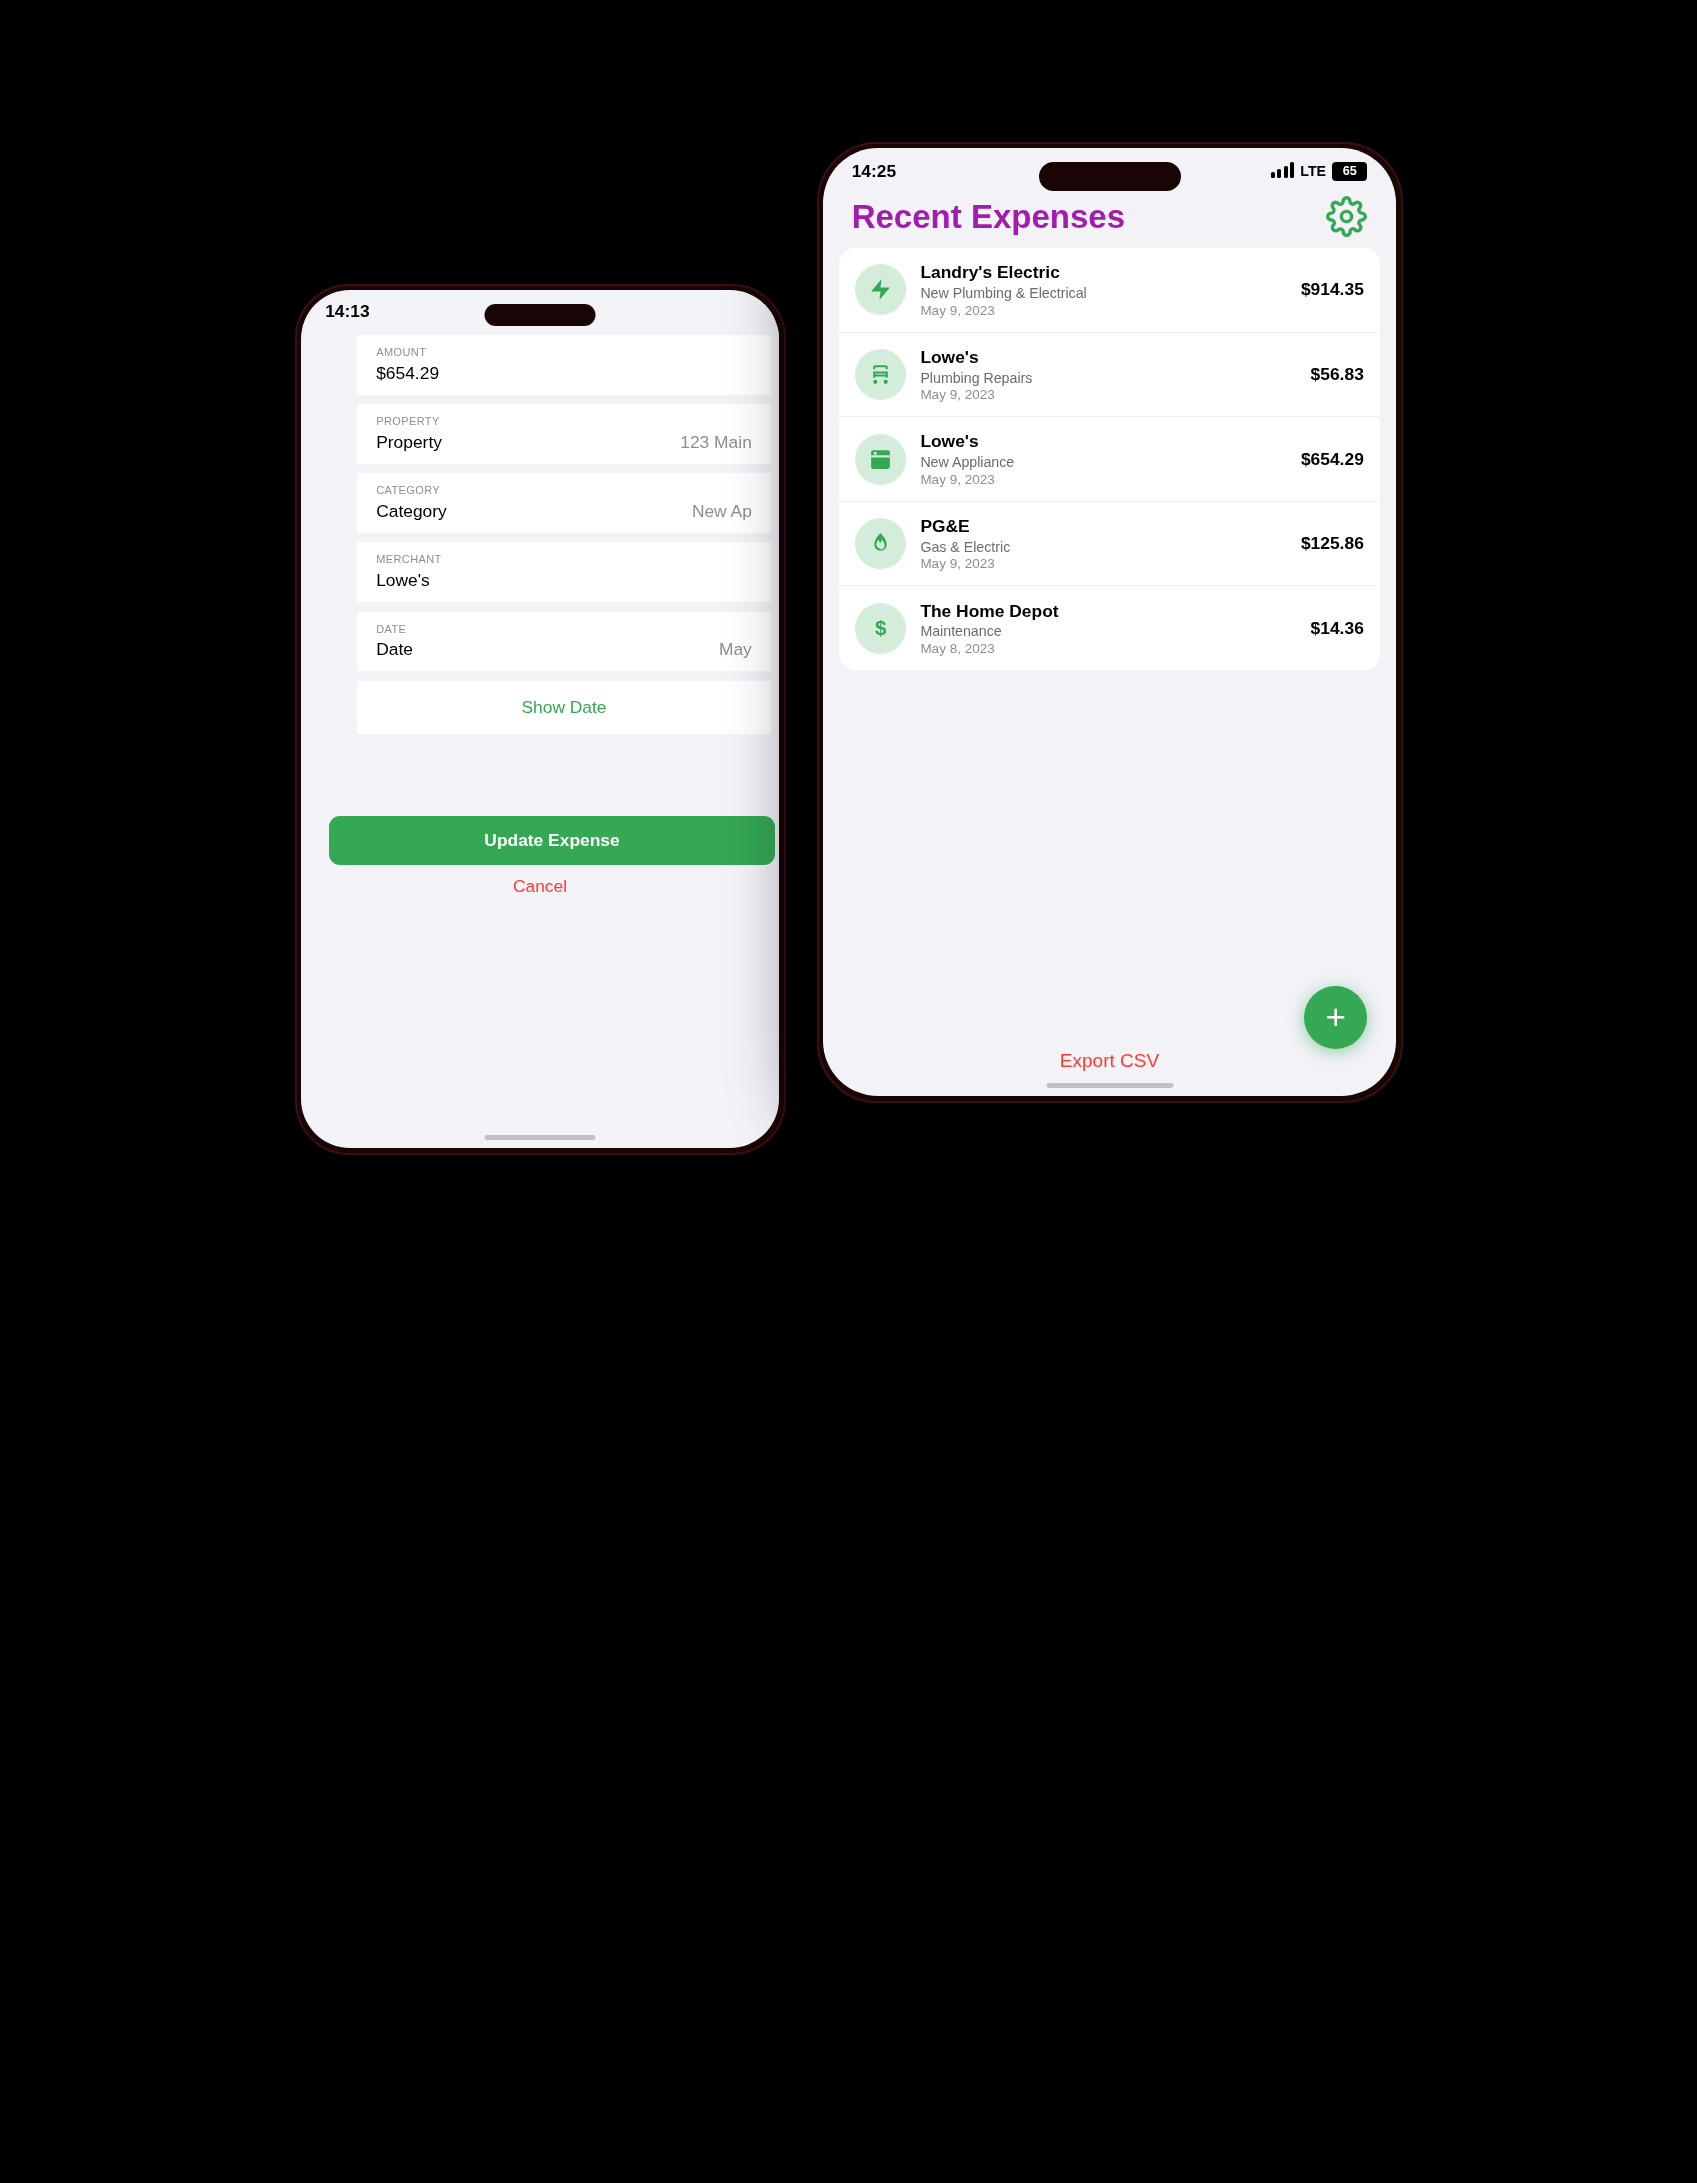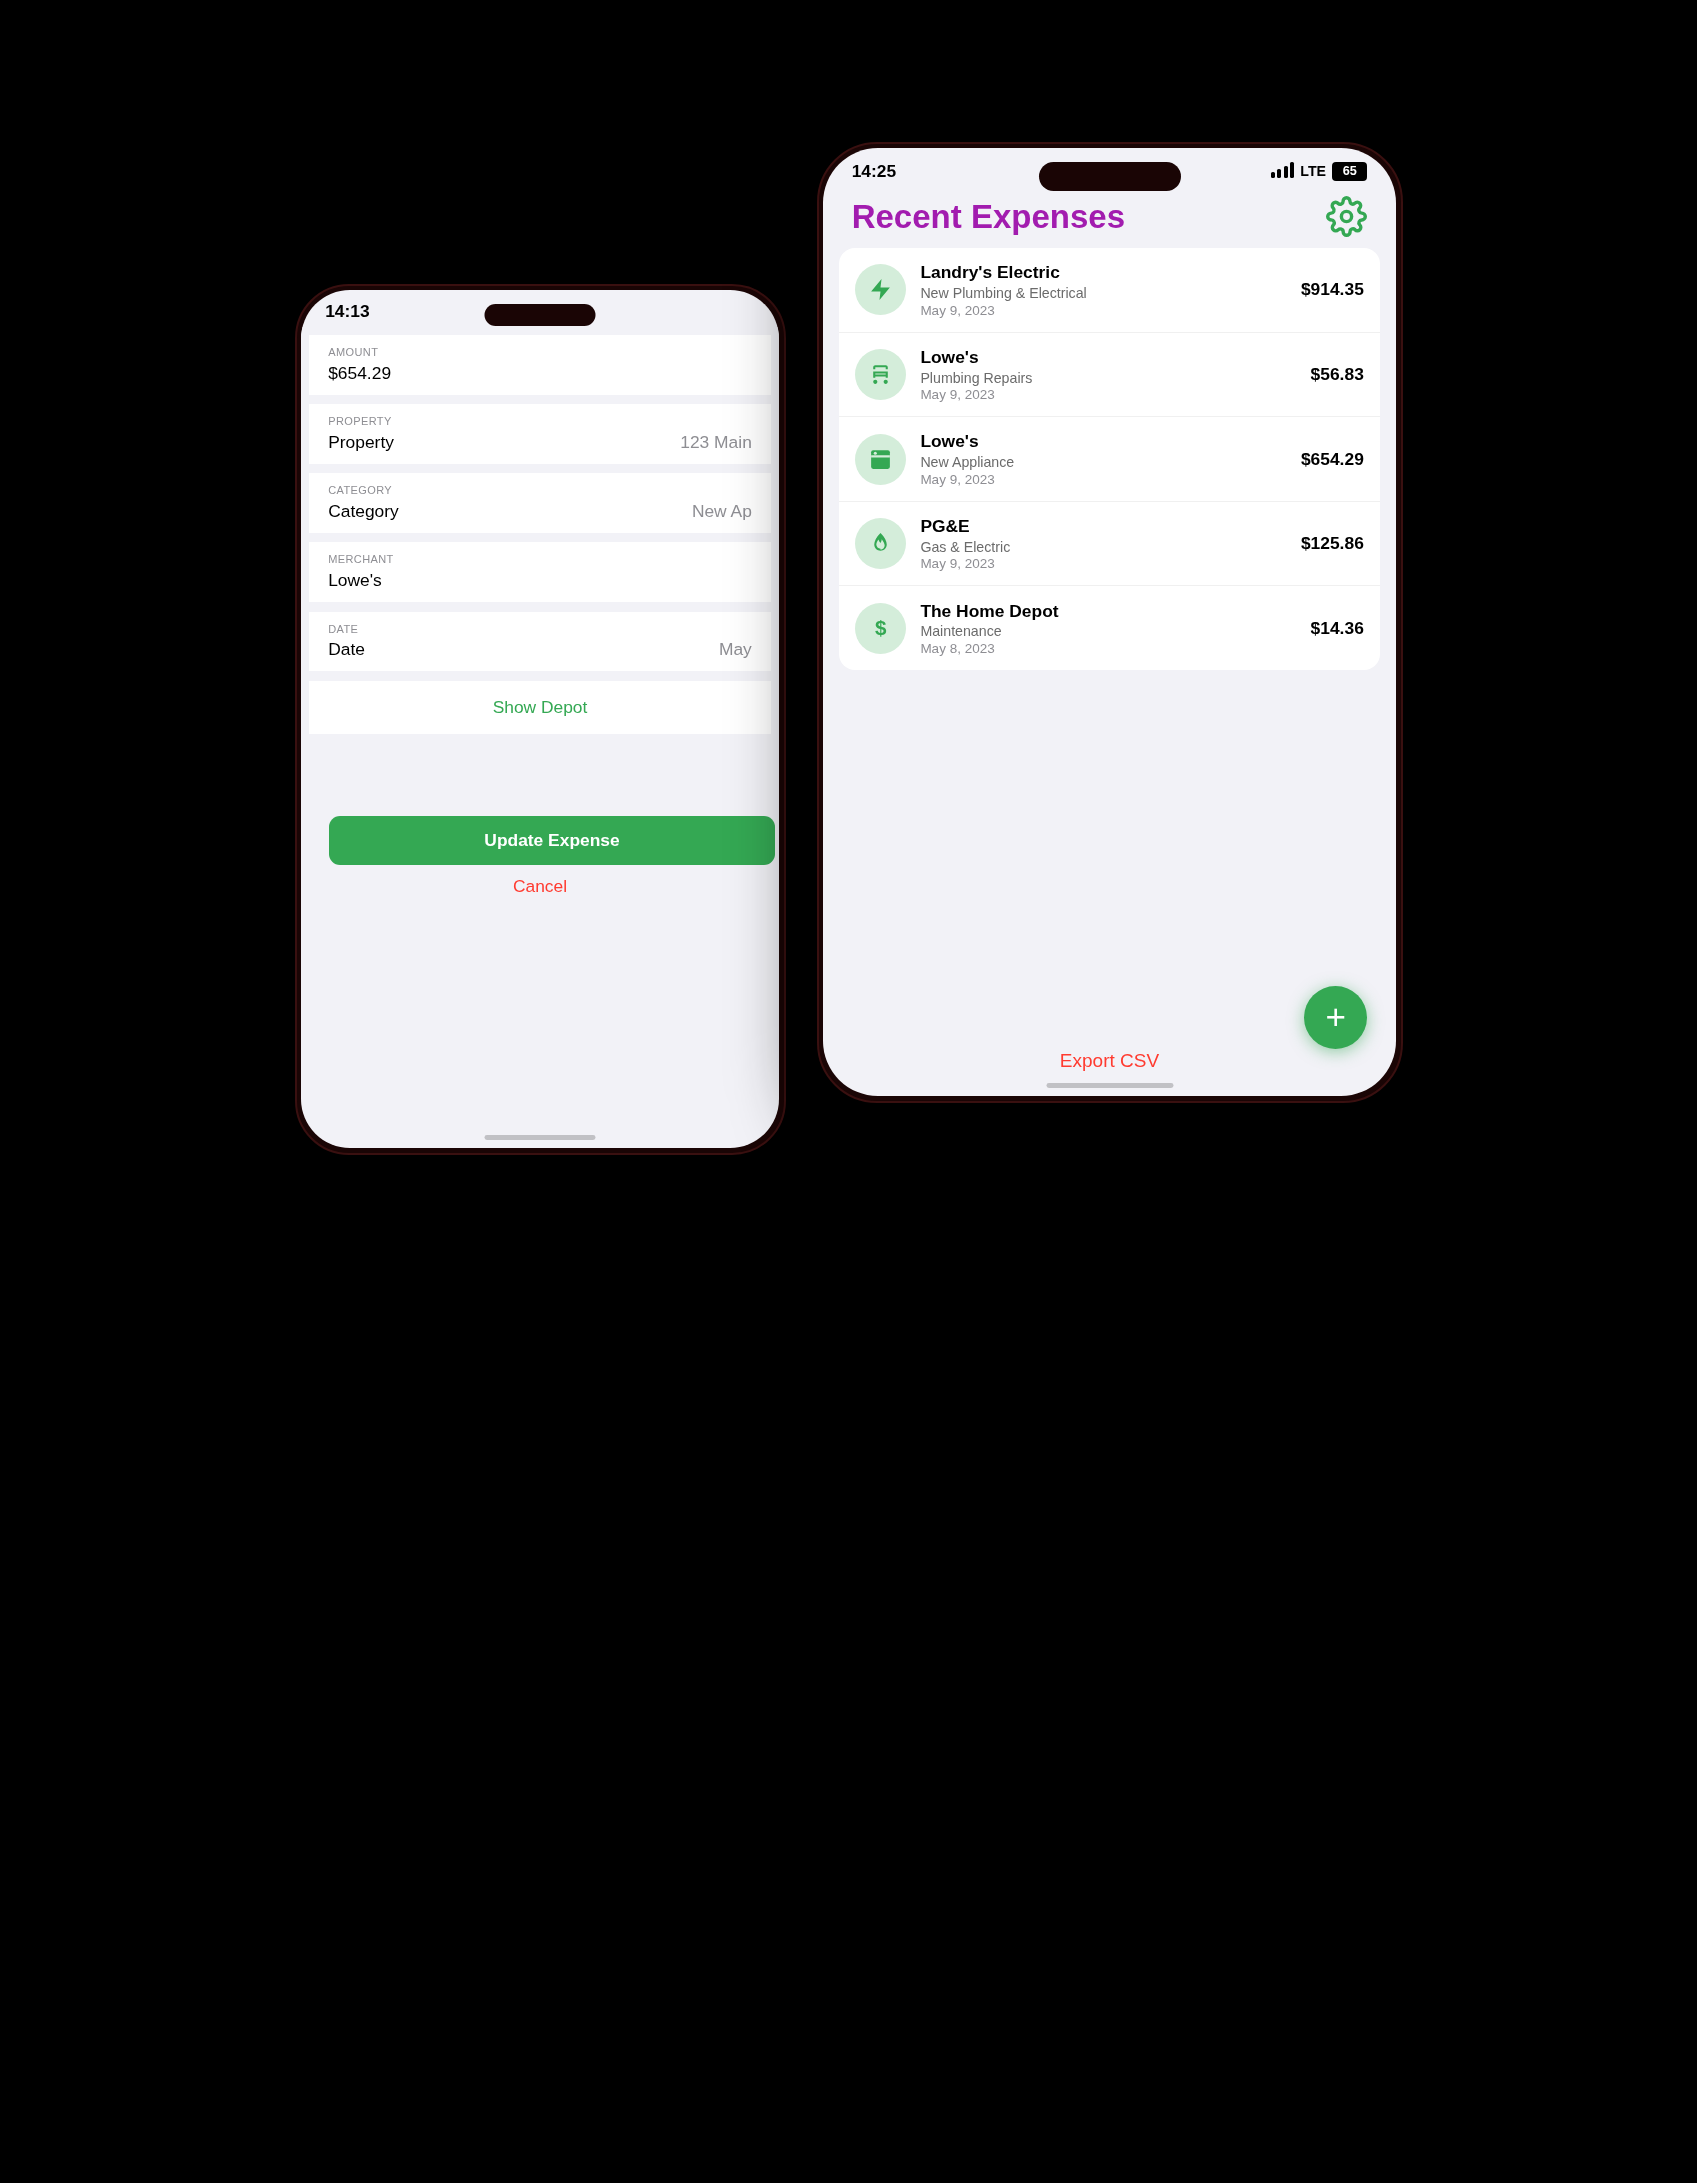--- a/index.html
+++ b/index.html
@@ -60,20 +60,21 @@
       align-items: center;
       padding: 11px 24px 4.7px;
       font-size: 17.4px;
       font-weight: 600;
       color: #000;
     }
 
     .phone-back-content {
       padding: 8px 8px;
       background: #f2f2f7;
+      margin-left: 48px;
     }
 
     .form-section {
       margin: 0 0 3.2px 0;
       background: #fff;
       padding: 11px 19px;
     }
 
     .form-label {
       font-size: 11px;
@@ -417,21 +418,21 @@
           <div class="form-label">DATE</div>
           <div class="form-row">
             <span class="form-value">Date</span>
             <span class="form-value-right">May</span>
           </div>
         </div>
 
         <div class="form-divider"></div>
 
         <div class="show-more-section">
-          <div class="show-more-text">Show Depot</div>
+          <div class="show-more-text">Show Date</div>
         </div>
 
         <div class="spacer-area"></div>
 
       </div>
 
       <div class="update-btn">Update Expense</div>
 
       <div class="cancel-text">Cancel</div>
 

